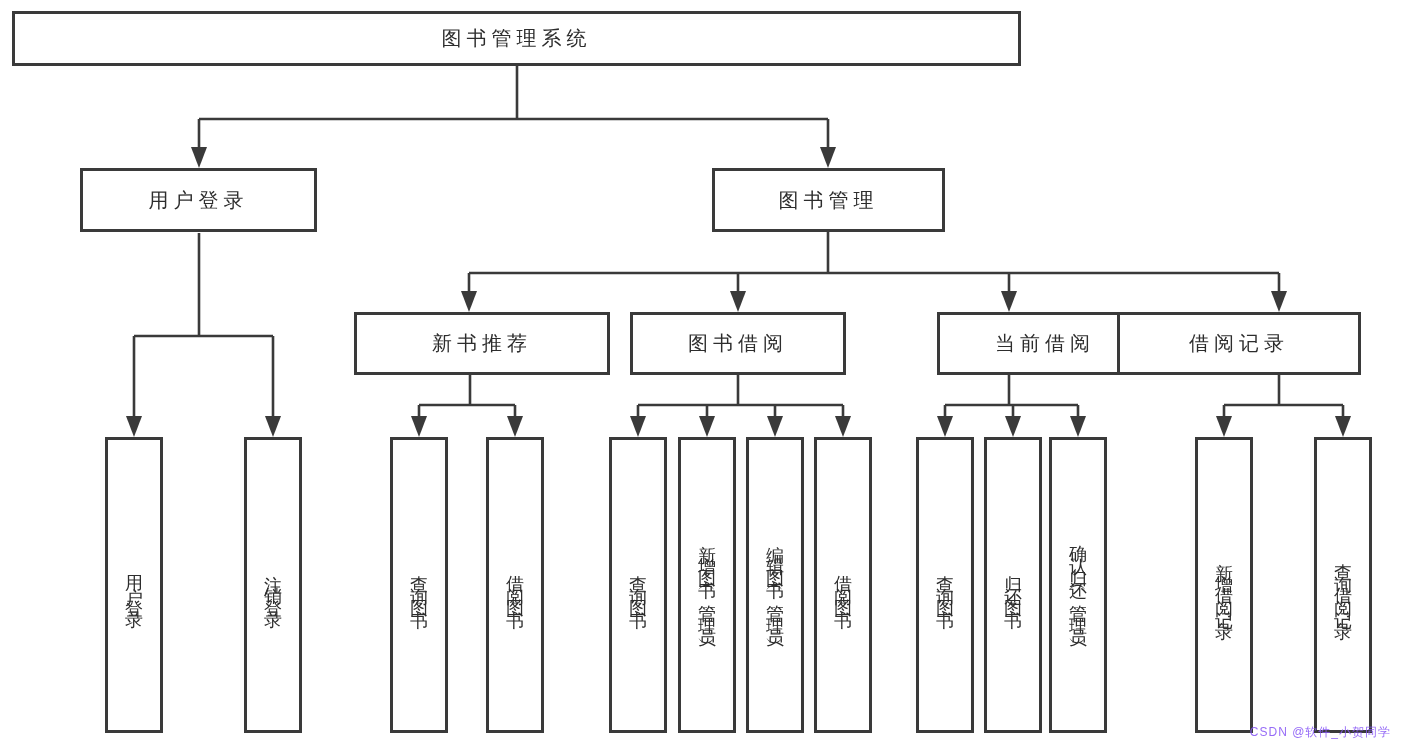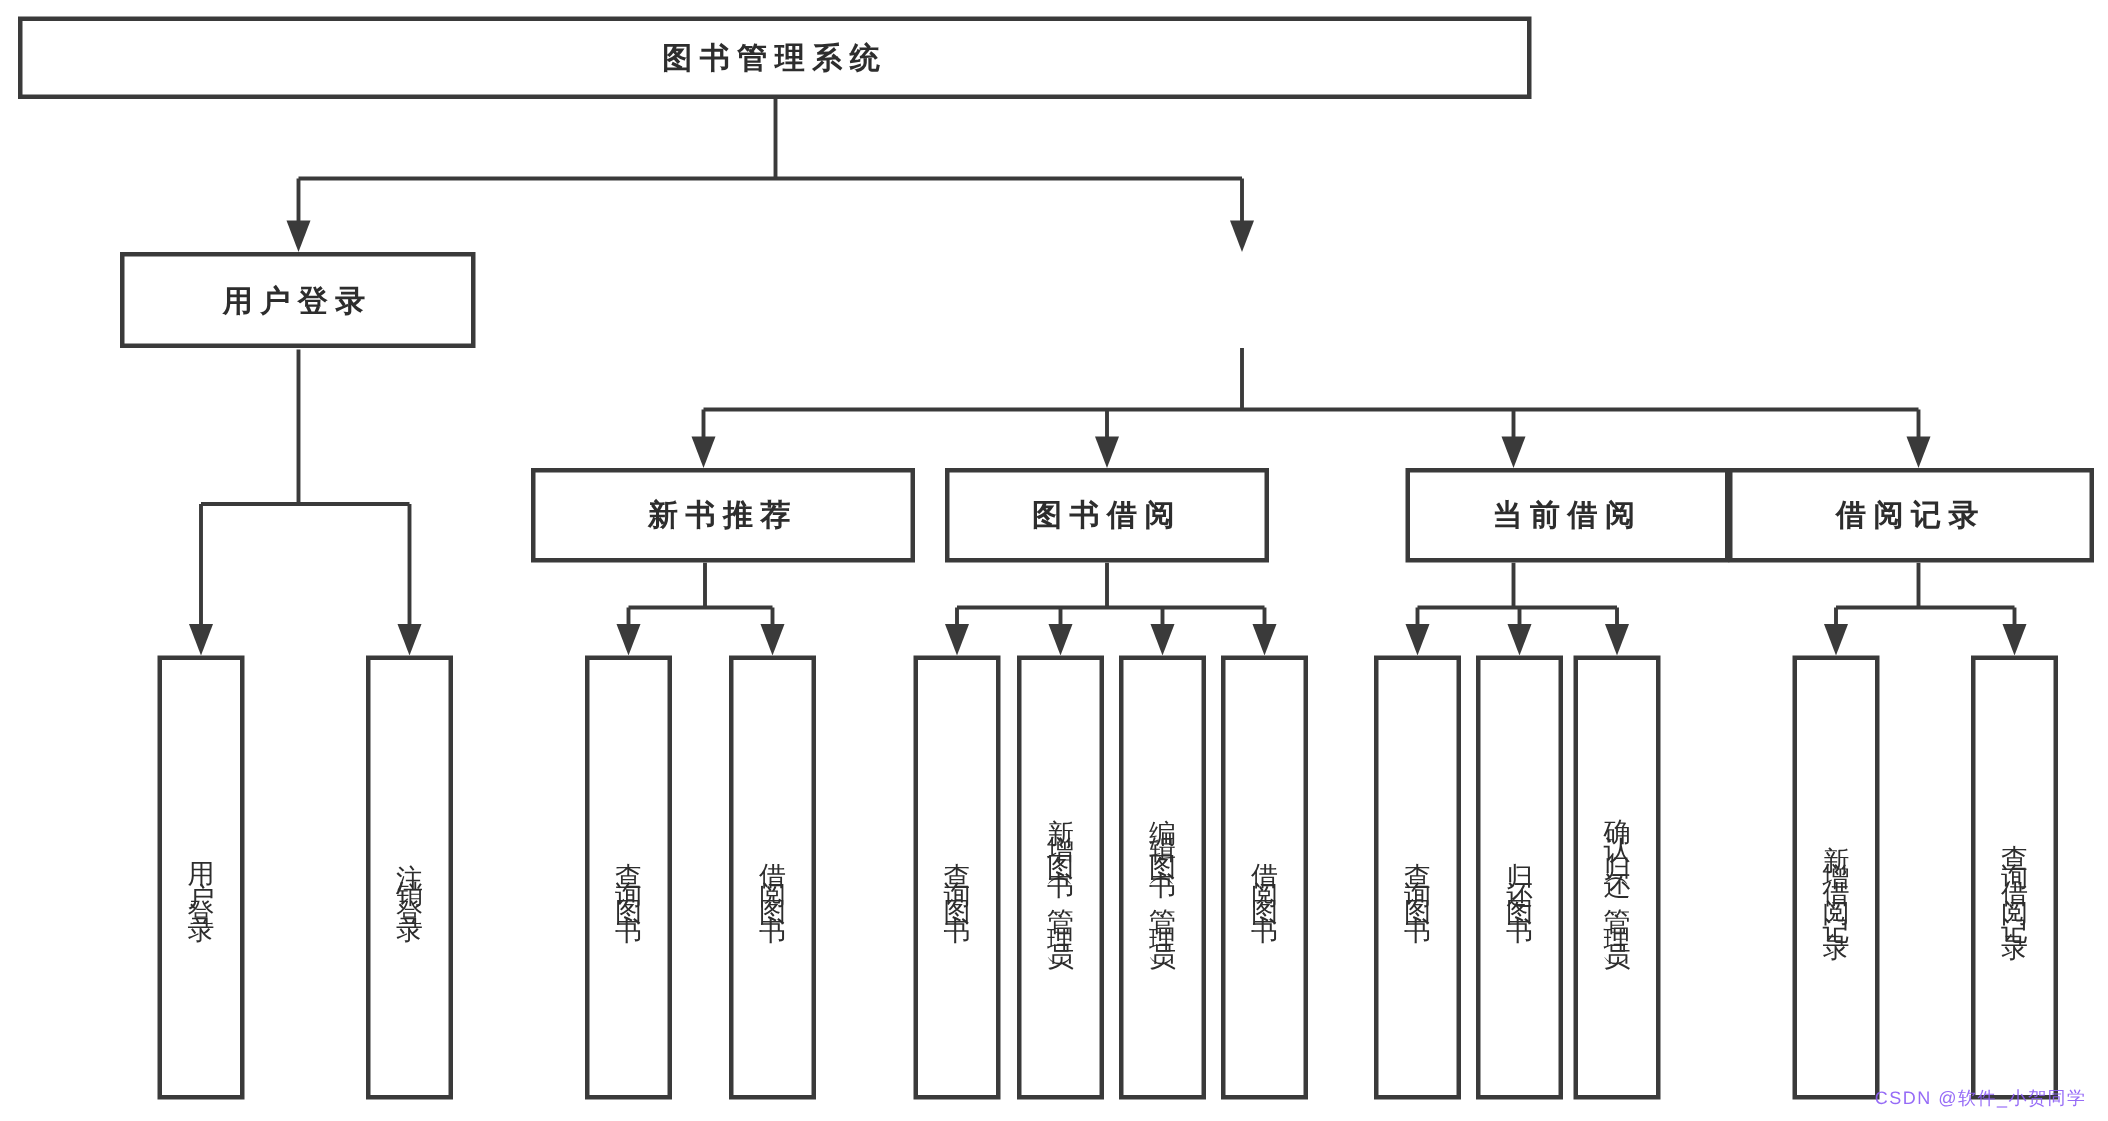--- a/index.html
+++ b/index.html
@@ -18,21 +18,20 @@
     border:3px solid #3a3a3a;
     display:flex;
     align-items:center;
     justify-content:center;
     color:#2d2d2d;
   }
   .hnode{
     font-size:20px;
     letter-spacing:5px;
     white-space:nowrap;
-    font-weight:bold;
   }
   .vnode span{
     writing-mode:vertical-rl;
     text-orientation:mixed;
     font-size:18px;
     letter-spacing:12px;
     line-height:1;
     color:#2d2d2d;
   }
   .watermark{
@@ -116,31 +115,34 @@
     <polygon points="1335,416 1351,416 1343,437"></polygon>
   </svg>
 
   <div class="node hnode" style="left:12px;top:11px;width:1009px;height:55px;">
     <span>图书管理系统</span>
   </div>
 
   <div class="node hnode" style="left:80px;top:168px;width:237px;height:64px;">
     <span>用户登录</span>
   </div>
+  <div class="node hnode" style="left:712px;top:168px;width:233px;height:64px;">
+    <span>图书管理</span>
+  </div>
 
   <div class="node hnode" style="left:354px;top:312px;width:256px;height:63px;">
     <span>新书推荐</span>
   </div>
   <div class="node hnode" style="left:630px;top:312px;width:216px;height:63px;text-align:center;">
     <span>图书借阅</span>
   </div>
   <div class="node hnode" style="left:901px;top:312px;width:216px;height:63px;margin-left:36px;">
     <span>当前借阅</span>
   </div>
-  <div class="node hnode" style="left:1152px;top:312px;width:244px;height:63px;">
+  <div class="node hnode" style="left:1117px;top:312px;width:244px;height:63px;">
     <span>借阅记录</span>
   </div>
 
   <div class="node vnode" style="left:105px;top:437px;width:58px;height:296px;">
     <span>用户登录</span>
   </div>
   <div class="node vnode" style="left:244px;top:437px;width:58px;height:296px;">
     <span>注销登录</span>
   </div>
 

